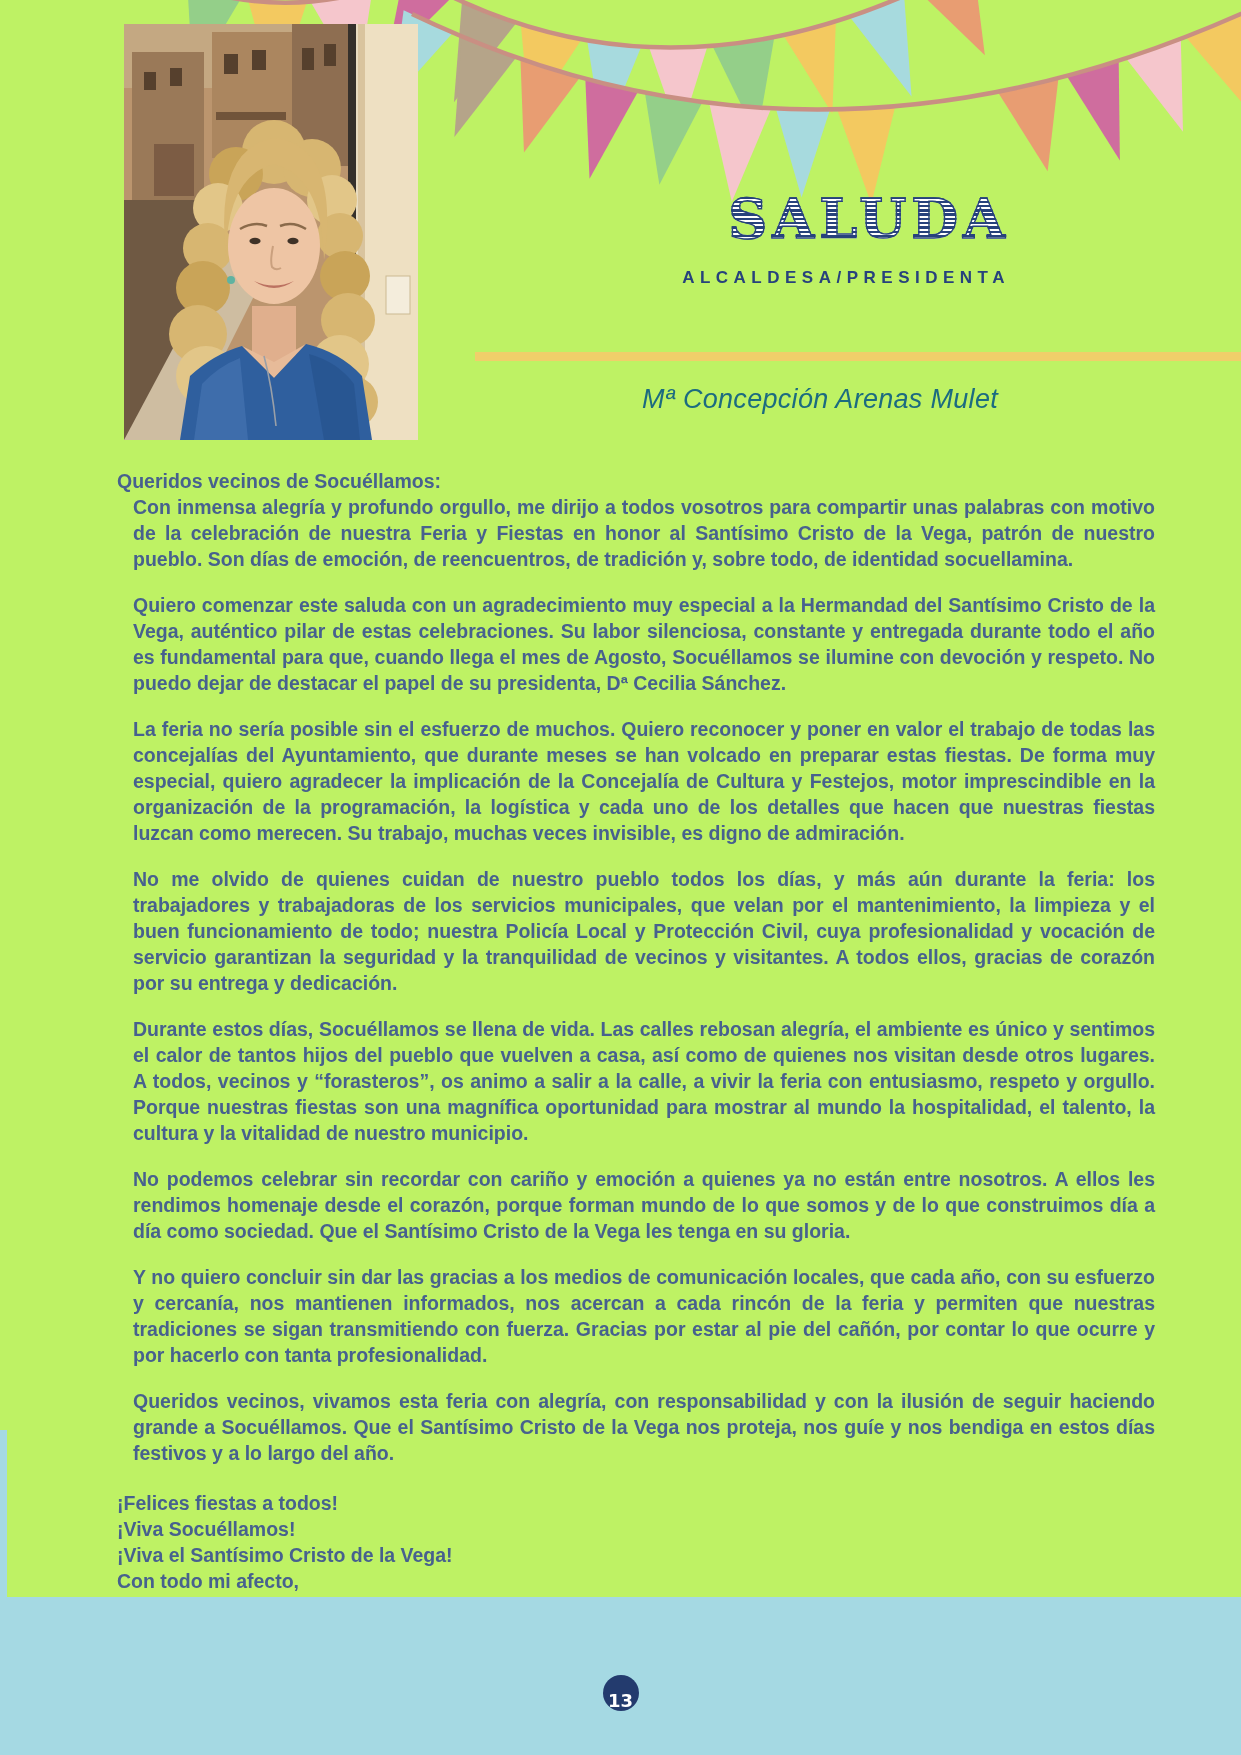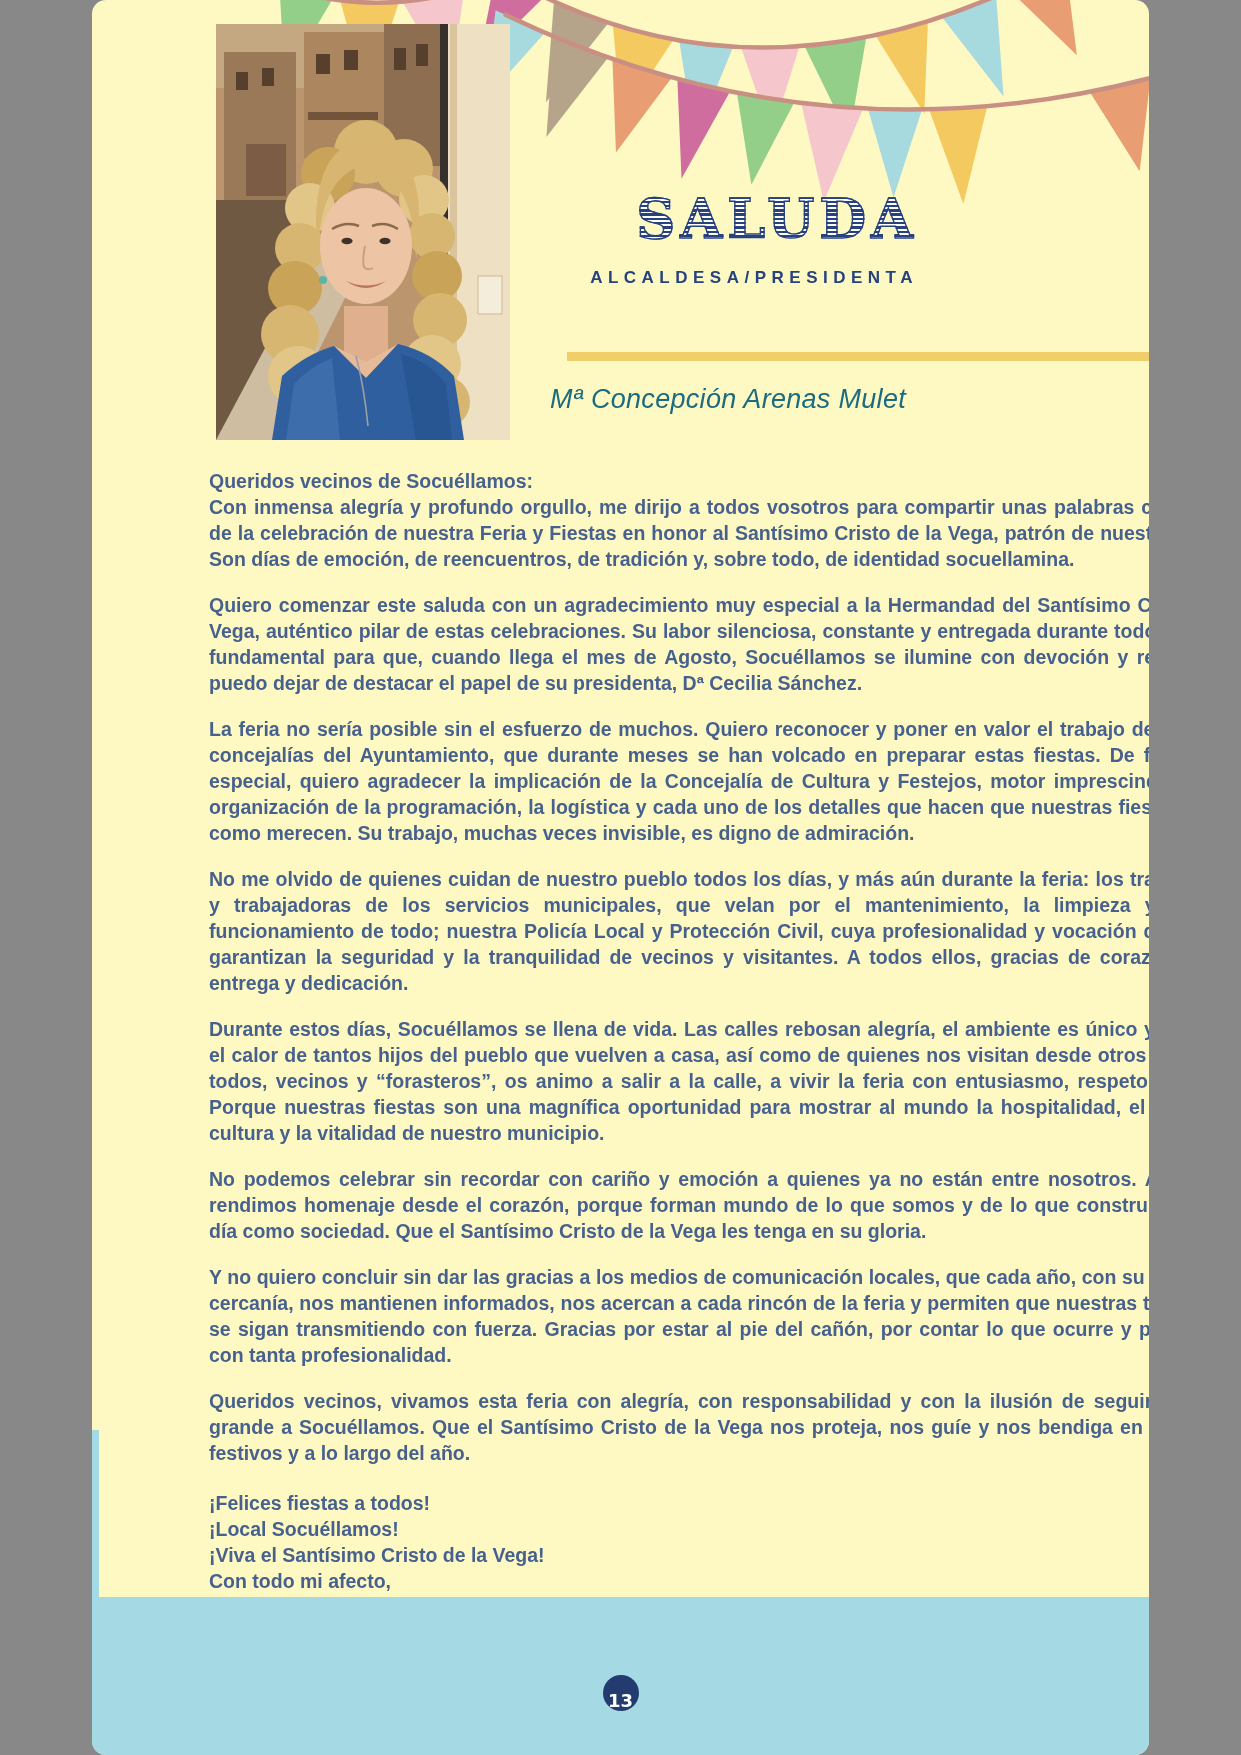--- a/index.html
+++ b/index.html
@@ -1,20 +1,19 @@
 <!DOCTYPE html>
 <html style="--title-navy: #27427c; --body-text: #47618e; --accent-teal: #1c6b80; --accent-yellow: #f0cf6a; --footer-blue: #a5d9e3; --page-circle-navy: #233b6e; --bunting-rope: #c98f83;"><head>
 <meta charset="utf-8">
 <style>
   html,body{margin:0;padding:0;background:#888;}
   .page{
-    position:relative;width:1057px;height:1755px;margin:0 auto;
-    background:#fef9c3;overflow:hidden;
+    position:relative;width:1241px;height:1755px;margin:0 auto;
+    background:#bef264;overflow:hidden;
     font-family:"Liberation Sans",sans-serif;
-    border-radius:14px;
   }
   .bunting{position:absolute;top:0;left:0;z-index:1;pointer-events:none;}
   .photo{position:absolute;left:124px;top:24px;width:294px;height:416px;z-index:2;overflow:hidden;}
   .title-block{position:absolute;top:192px;right:231px;text-align:right;z-index:3;}
   .title{
     font-family:"DejaVu Serif","Liberation Serif",serif;
     font-weight:700;font-size:54px;line-height:1;letter-spacing:5px;
     color:var(--title-navy);white-space:nowrap;
   }
   @supports ((-webkit-background-clip:text)){
@@ -32,21 +31,21 @@
   .author-name{
     position:absolute;top:384px;right:243px;z-index:3;
     font-size:27px;font-style:italic;font-weight:500;letter-spacing:.3px;
     color:var(--accent-teal);white-space:nowrap;
   }
   .letter{
     position:absolute;left:117px;top:468px;width:1038px;z-index:3;
     color:var(--body-text);font-size:19.5px;line-height:26px;font-weight:bold;
   }
   .salutation{margin:0;}
-  .para{margin:0 0 20px 0;text-align:justify;}
+  .para{margin:0 0 20px 16px;text-align:justify;}
   .closing{margin-top:24px;}
   .closing-line{line-height:26px;}
   .signature{text-align:right;}
   .sig-line{line-height:26px;}
   .left-strip{position:absolute;left:0;top:1430px;width:7px;height:167px;background:var(--footer-blue);z-index:2;}
   .footer{position:absolute;left:0;top:1597px;width:100%;height:158px;background:var(--footer-blue);z-index:4;}
   .page-number{
     position:absolute;left:50%;top:78px;transform:translateX(-50%);
     width:36px;height:36px;border-radius:50%;background:var(--page-circle-navy);
     color:#ffffff;font-size:18px;font-weight:700;
@@ -175,21 +174,21 @@
         <p class="para">Quiero comenzar este saluda con un agradecimiento muy especial a la Hermandad del Santísimo Cristo de la Vega, auténtico pilar de estas celebraciones. Su labor silenciosa, constante y entregada durante todo el año es fundamental para que, cuando llega el mes de Agosto, Socuéllamos se ilumine con devoción y respeto. No puedo dejar de destacar el papel de su presidenta, Dª Cecilia Sánchez.</p>
         <p class="para">La feria no sería posible sin el esfuerzo de muchos. Quiero reconocer y poner en valor el trabajo de todas las concejalías del Ayuntamiento, que durante meses se han volcado en preparar estas fiestas. De forma muy especial, quiero agradecer la implicación de la Concejalía de Cultura y Festejos, motor imprescindible en la organización de la programación, la logística y cada uno de los detalles que hacen que nuestras fiestas luzcan como merecen. Su trabajo, muchas veces invisible, es digno de admiración.</p>
         <p class="para">No me olvido de quienes cuidan de nuestro pueblo todos los días, y más aún durante la feria: los trabajadores y trabajadoras de los servicios municipales, que velan por el mantenimiento, la limpieza y el buen funcionamiento de todo; nuestra Policía Local y Protección Civil, cuya profesionalidad y vocación de servicio garantizan la seguridad y la tranquilidad de vecinos y visitantes. A todos ellos, gracias de corazón por su entrega y dedicación.</p>
         <p class="para">Durante estos días, Socuéllamos se llena de vida. Las calles rebosan alegría, el ambiente es único y sentimos el calor de tantos hijos del pueblo que vuelven a casa, así como de quienes nos visitan desde otros lugares. A todos, vecinos y “forasteros”, os animo a salir a la calle, a vivir la feria con entusiasmo, respeto y orgullo. Porque nuestras fiestas son una magnífica oportunidad para mostrar al mundo la hospitalidad, el talento, la cultura y la vitalidad de nuestro municipio.</p>
         <p class="para">No podemos celebrar sin recordar con cariño y emoción a quienes ya no están entre nosotros. A ellos les rendimos homenaje desde el corazón, porque forman mundo de lo que somos y de lo que construimos día a día como sociedad. Que el Santísimo Cristo de la Vega les tenga en su gloria.</p>
         <p class="para">Y no quiero concluir sin dar las gracias a los medios de comunicación locales, que cada año, con su esfuerzo y cercanía, nos mantienen informados, nos acercan a cada rincón de la feria y permiten que nuestras tradiciones se sigan transmitiendo con fuerza. Gracias por estar al pie del cañón, por contar lo que ocurre y por hacerlo con tanta profesionalidad.</p>
         <p class="para">Queridos vecinos, vivamos esta feria con alegría, con responsabilidad y con la ilusión de seguir haciendo grande a Socuéllamos. Que el Santísimo Cristo de la Vega nos proteja, nos guíe y nos bendiga en estos días festivos y a lo largo del año.</p>
       </div>
     <div class="closing" id="closing">
         <div class="closing-line">¡Felices fiestas a todos!</div>
-        <div class="closing-line">¡Local Socuéllamos!</div>
+        <div class="closing-line">¡Viva Socuéllamos!</div>
         <div class="closing-line">¡Viva el Santísimo Cristo de la Vega!</div>
         <div class="closing-line">Con todo mi afecto,</div>
       </div>
     <div class="signature">
       <div class="sig-line">Mª Concepción Arenas Mulet</div>
       <div class="sig-line">Alcaldesa de Socuéllamos</div>
     </div>
   </div>
 
   <div class="left-strip"></div>

